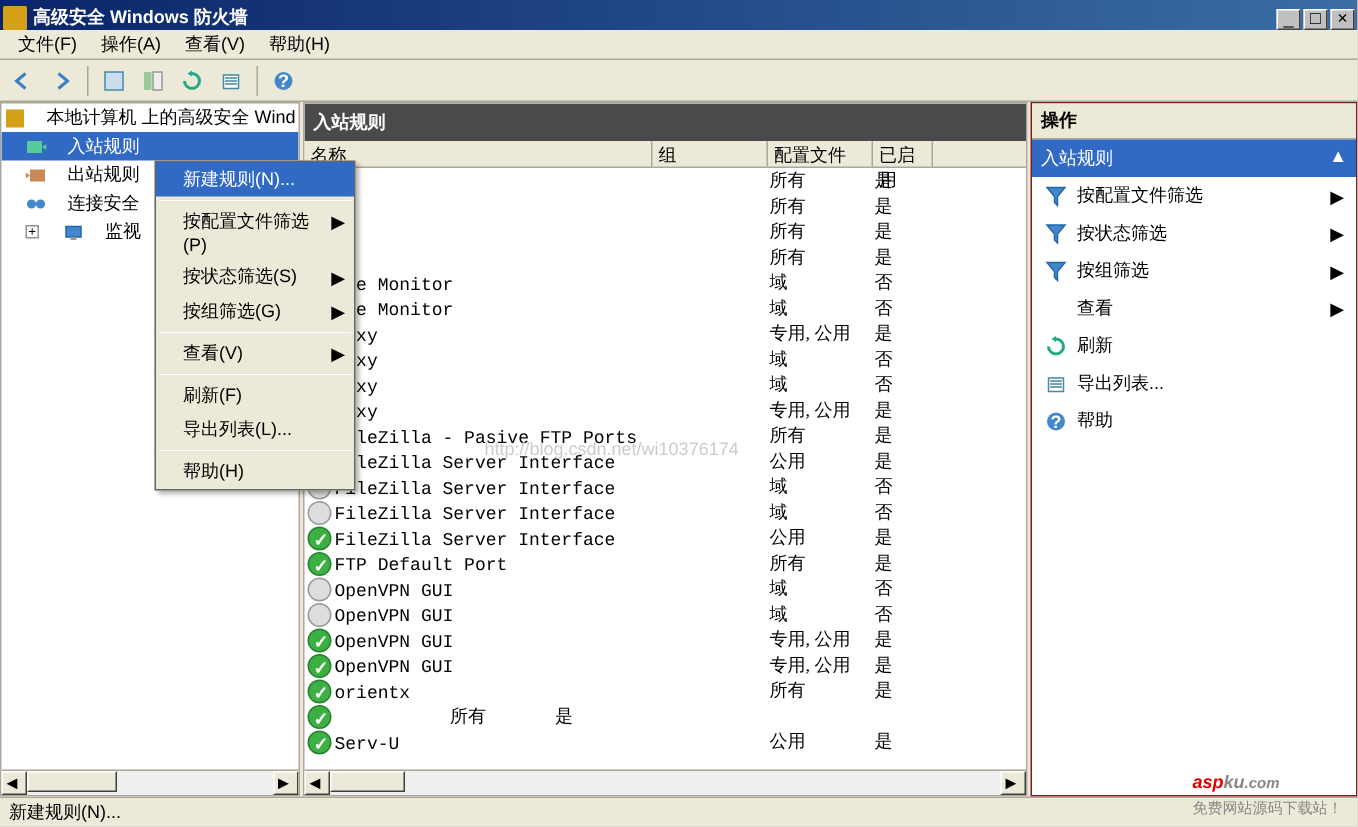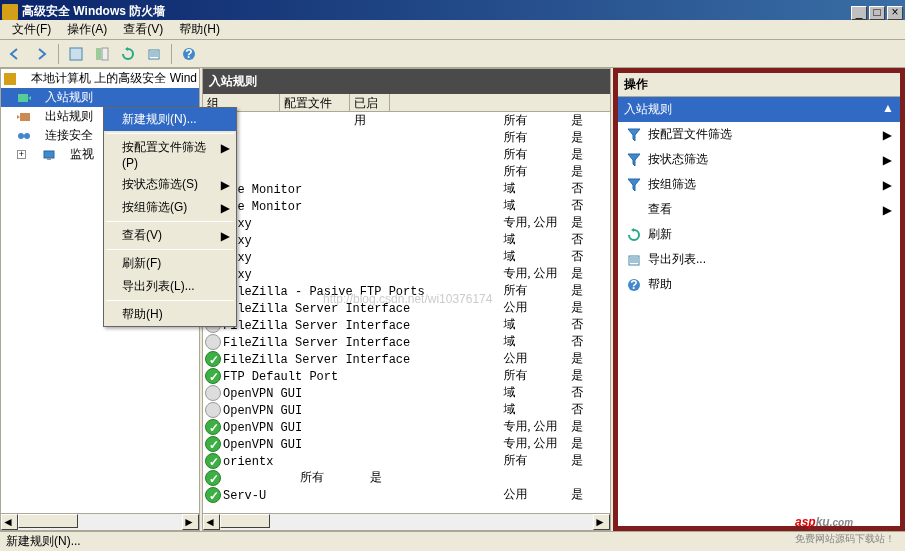--- a/index.html
+++ b/index.html
@@ -47,21 +47,21 @@
 .rule-row .r-name { width: 213px; overflow: hidden; white-space: nowrap; font-family: "Courier New", monospace; }
 .rule-row .r-group { width: 77px; }
 .rule-row .r-profile { width: 70px; font-family: SimSun; }
 .rule-row .r-enabled { width: 40px; font-family: SimSun; }
 
 .scrollbar-h { height: 17px; background: #ece9d8; border-top: 1px solid #aca899; display: flex; }
 .sb-btn { width: 17px; height: 16px; background: #ece9d8; border: 1px solid #fff; border-right-color: #404040; border-bottom-color: #404040; }
 .sb-track { flex: 1; background: #efefef; }
 .sb-thumb { width: 60px; height: 14px; background: #ece9d8; border: 1px solid #fff; border-right-color: #404040; border-bottom-color: #404040; }
 
-.actions-panel { width: 292px; background: #fff; border: 5px solid #7f1d1d; display: flex; flex-direction: column; }
+.actions-panel { width: 218px; background: #fff; border: 1px solid #7f1d1d; display: flex; flex-direction: column; }
 .actions-header { background: #ece9d8; padding: 3px 6px; border-bottom: 1px solid #aca899; font-weight: bold; }
 .actions-sub { background: #316ac5; color: #fff; padding: 4px 6px; display: flex; justify-content: space-between; }
 .action-item { padding: 4px 8px; display: flex; align-items: center; gap: 6px; cursor: pointer; }
 .action-item .arrow { margin-left: auto; }
 .ai-ico { width: 16px; height: 16px; flex-shrink: 0; }
 
 
 .status-bar { height: 20px; background: #ece9d8; border-top: 1px solid #aca899; padding: 2px 6px; display: flex; align-items: center; }
 
 
@@ -186,20 +186,21 @@
       <div class="sb-track">
           <div class="sb-thumb"></div>
         </div>
       <div class="sb-btn">►</div>
     </div>
   </div>
 
   <div class="center-panel">
     <div class="center-header">入站规则</div>
     <div class="col-headers">
+      <div class="col col-name">名称</div>
       <div class="col col-group">组</div>
       <div class="col col-profile">配置文件</div>
       <div class="col col-enabled">已启用</div>
     </div>
     <div class="rules-list" id="rules-list">
         <div class="rule-row">
           <div class="r-ico enabled">
             <svg width="14" height="14">
               <text x="8" y="12" text-anchor="middle" fill="#fff" font-size="11" font-weight="bold">✓</text>
             </svg>

